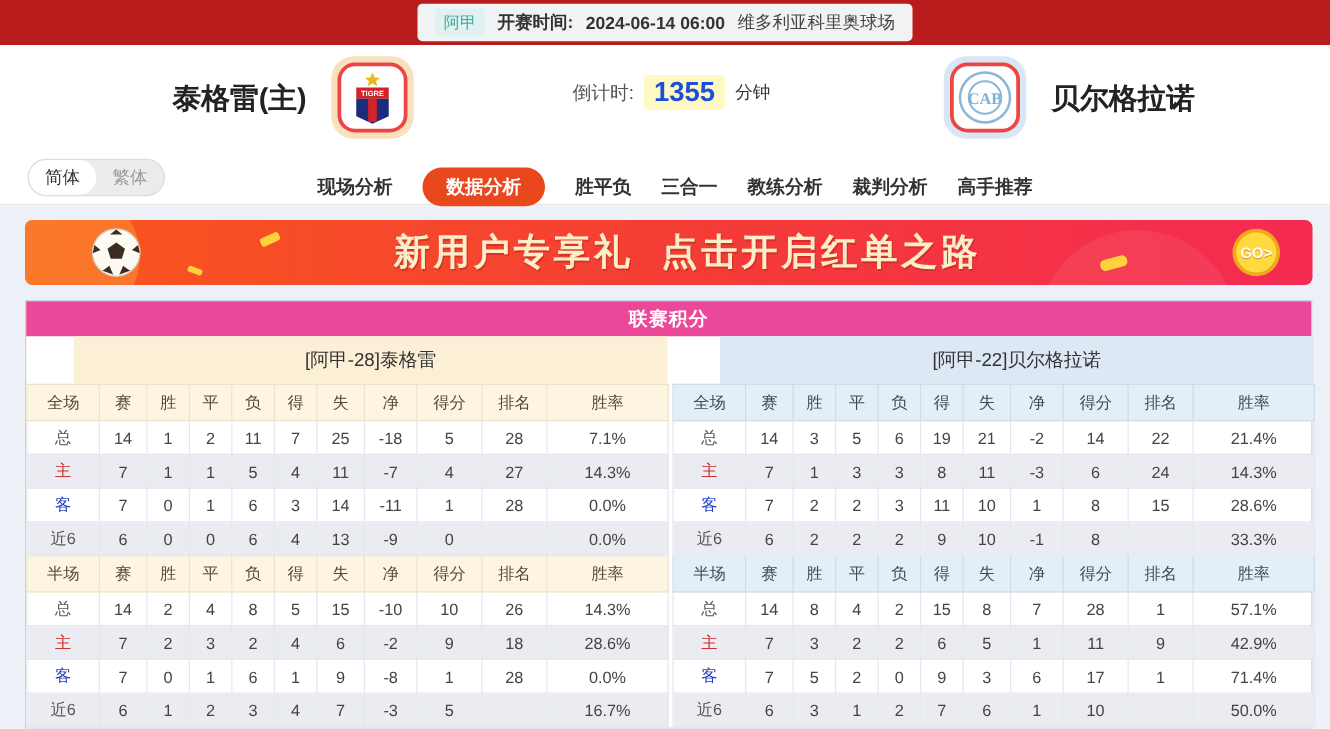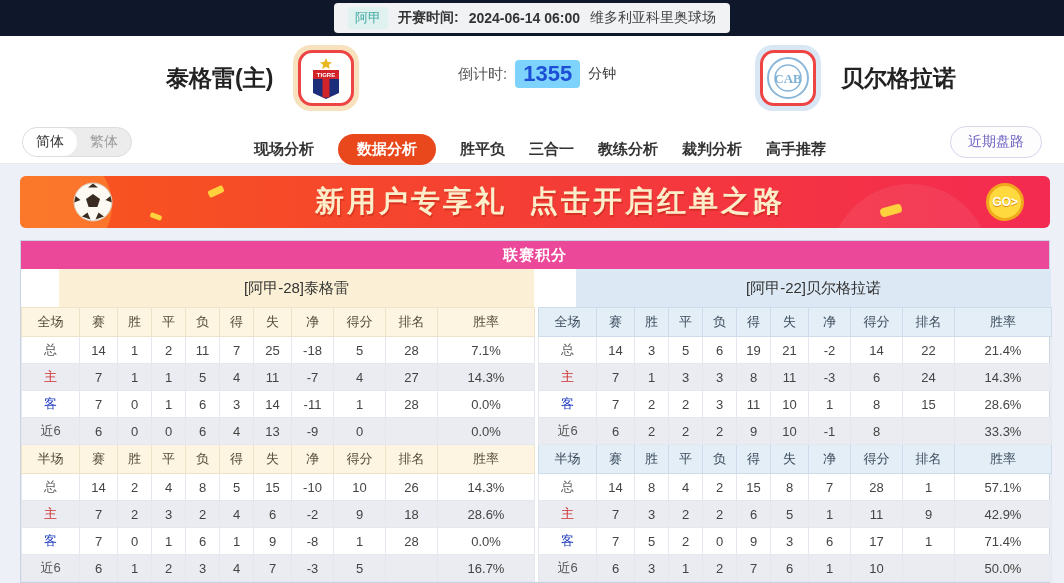--- a/index.html
+++ b/index.html
@@ -2,37 +2,37 @@
 <html><head>
 <meta charset="utf-8">
 <style>
   * { box-sizing: border-box; margin: 0; padding: 0; }
   html,body { width:1064px; height:583px; overflow:hidden; }
   body {
     font-family: "Liberation Sans", "DejaVu Sans", sans-serif;
     background:#edf1f7; color:#333;
   }
   
-  .topbar { height:36px; background:#0f172a; display:flex; align-items:center; justify-content:center; }
+  .topbar { height:36px; background:#b91c1c; display:flex; align-items:center; justify-content:center; }
   .top-pill { background:#f1f2f4; border-radius:4px; padding:4px 14px; display:flex; align-items:center; gap:10px; font-size:14px; }
   .league-tag { color:#3fa8a2; background:#dff2f0; padding:2px 7px; border-radius:3px; font-size:13px; }
   .kick-label, .kick-time { font-weight:bold; color:#333; }
   .venue { color:#444; }
   
-  .match-header { height:84px; background:#fff; display:flex; align-items:center;padding-left:28px; }
+  .match-header { height:84px; background:#fff; display:flex; align-items:center; }
   .team-block { display:flex; align-items:center; gap:20px; }
   .team-home { margin-left:138px; }
   .team-away { margin-left:auto; margin-right:108px; }
   .team-name { font-size:23px; font-weight:bold; color:#222; }
   .badge-outer { width:66px; height:66px; border-radius:18px; display:flex; align-items:center; justify-content:center; }
   .badge-outer.home { background:#f7e2bd; }
   .badge-outer.away { background:#d9e6f4; }
   .badge-inner { width:56px; height:56px; border-radius:14px; background:#fff; border:3px solid #ef4444; display:flex; align-items:center; justify-content:center; overflow:hidden; }
   .countdown { position:absolute; left:458px; top:60px; display:flex; align-items:center; gap:8px; font-size:15px; color:#555; }
-  .countdown-value { font-size:22px; font-weight:bold; color:#1c4fd6; background:#7dd3fc; padding:1px 8px; border-radius:4px; }
+  .countdown-value { font-size:22px; font-weight:bold; color:#1c4fd6; background:#fef9c3; padding:1px 8px; border-radius:4px; }
   .countdown-unit { color:#333; font-size:14px; }
   
   .navbar { height:44px; background:#fff; border-bottom:1px solid #e9e9ec; display:flex; align-items:center; padding:0 22px; }
   .lang-toggle { display:flex; border:1px solid #ddd; border-radius:16px; background:#ececec; overflow:hidden; font-size:14px; }
   .lang-opt { padding:5px 13px; color:#999; cursor:pointer; }
   .lang-opt.active { background:#fff; color:#333; border-radius:16px; }
   .nav-items { display:flex; gap:24px; margin-left:122px; font-size:15px; font-weight:bold; color:#333; align-items:center;margin-top:15px; }
   .nav-item { cursor:pointer; white-space:nowrap; }
   .nav-item.active { background:#e8481c; color:#fff; padding:6px 19px; border-radius:17px; }
   .recent-btn { margin-left:auto; color:#6a5ec1; border:1px solid #d9d6ec; border-radius:16px; padding:6px 17px; font-size:14px; background:#fdfdfe; cursor:pointer; white-space:nowrap; }
@@ -122,21 +122,20 @@
   </div>
   <div class="nav-items">
       <span class="nav-item">现场分析</span>
       <span class="nav-item active">数据分析</span>
       <span class="nav-item">胜平负</span>
       <span class="nav-item">三合一</span>
       <span class="nav-item">教练分析</span>
       <span class="nav-item">裁判分析</span>
       <span class="nav-item">高手推荐</span>
     </div>
-  <button class="recent-btn" style="font-family:inherit;">近期盘路</button>
 </div>
 
 <div class="content">
 
   <div class="banner">
     <div class="banner-deco1"></div>
     <div class="banner-deco2"></div>
     <span class="confetti c1"></span>
     <span class="confetti c2"></span>
     <span class="confetti c3"></span>

